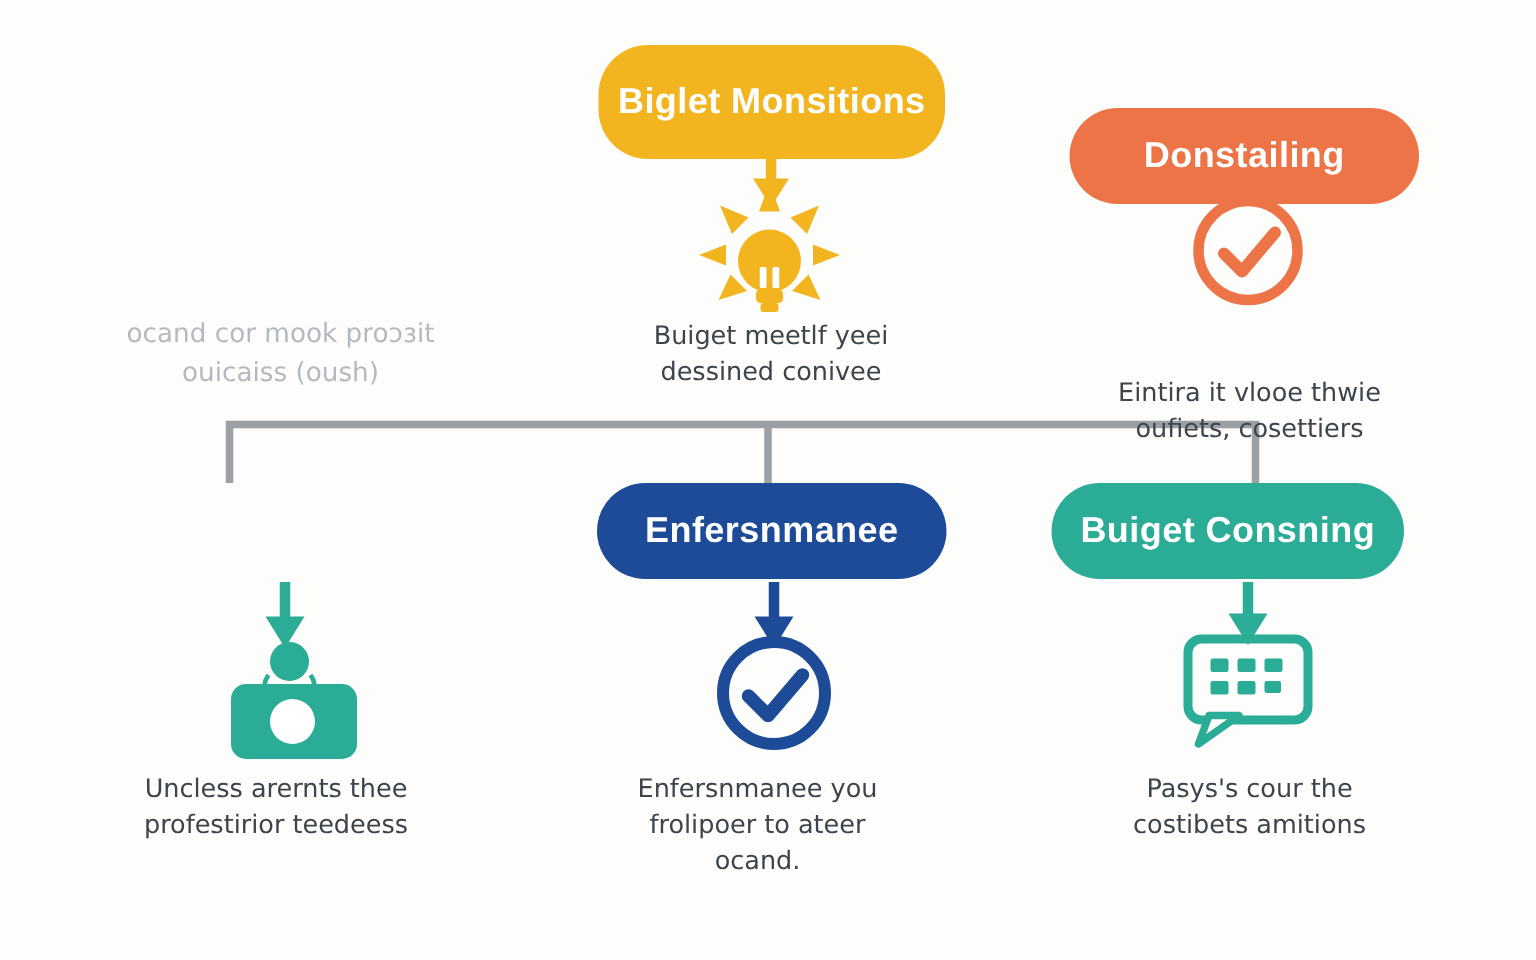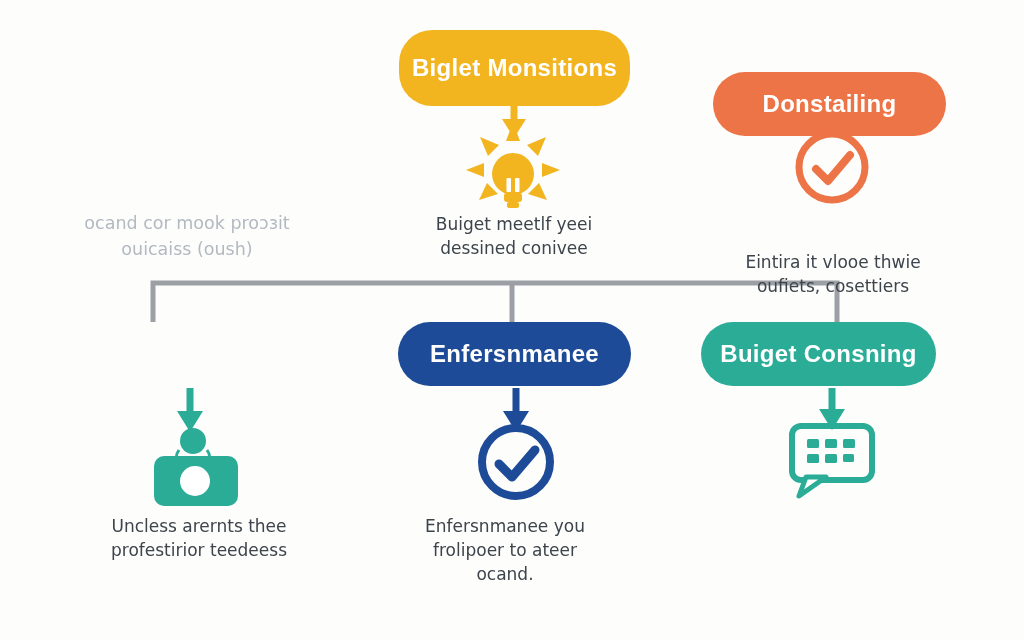--- a/index.html
+++ b/index.html
@@ -29,21 +29,21 @@
   #pill-bottom-3{left:701px;top:322px;width:235px;height:64px;}
   .caption{
     position:absolute;text-align:center;white-space:pre-line;
     font-family:"DejaVu Sans","Liberation Sans",sans-serif;
     font-size:17px;line-height:24px;color:var(--text-dark);
   }
   .caption.muted{color:var(--text-muted);font-size:17.5px;line-height:26px;}
   #side-note{left:58px;top:210px;width:258px;}
   #caption-top-1{left:390px;top:212px;width:248px;}
   #caption-top-2{left:708px;top:211px;width:250px;margin-top:39px;}
-  #caption-bottom-1{left:75px;top:514px;width:248px;}
+  #caption-bottom-1{left:60px;top:514px;width:248px;}
   #caption-bottom-2{left:380px;top:514px;width:250px;}
   #caption-bottom-3{left:708px;top:514px;width:250px;}
   .icon{position:absolute;}
   #lightbulb-icon{left:451px;top:120px;}
   #check-circle-orange{left:792px;top:127px;}
   #camera-person-icon{left:148px;top:428px;}
   #check-circle-blue{left:474px;top:420px;}
   #chat-keypad-icon{left:786px;top:420px;}
   .fill-yellow{fill:var(--yellow);}
   .fill-teal{fill:var(--teal);}
@@ -160,14 +160,16 @@
       <rect x="39" y="34" width="12" height="9" rx="1.5"></rect>
       <rect x="57" y="34" width="11" height="8" rx="1.5"></rect>
     </g>
   </svg>
 
   <div class="caption" id="caption-bottom-1">Uncless arernts thee
 profestirior teedeess</div>
   <div class="caption" id="caption-bottom-2">Enfersnmanee you
 frolipoer to ateer
 ocand.</div>
+  <div class="caption" id="caption-bottom-3">Pasys's cour the
+costibets amitions</div>
 
 </div>
 
 </body></html>

